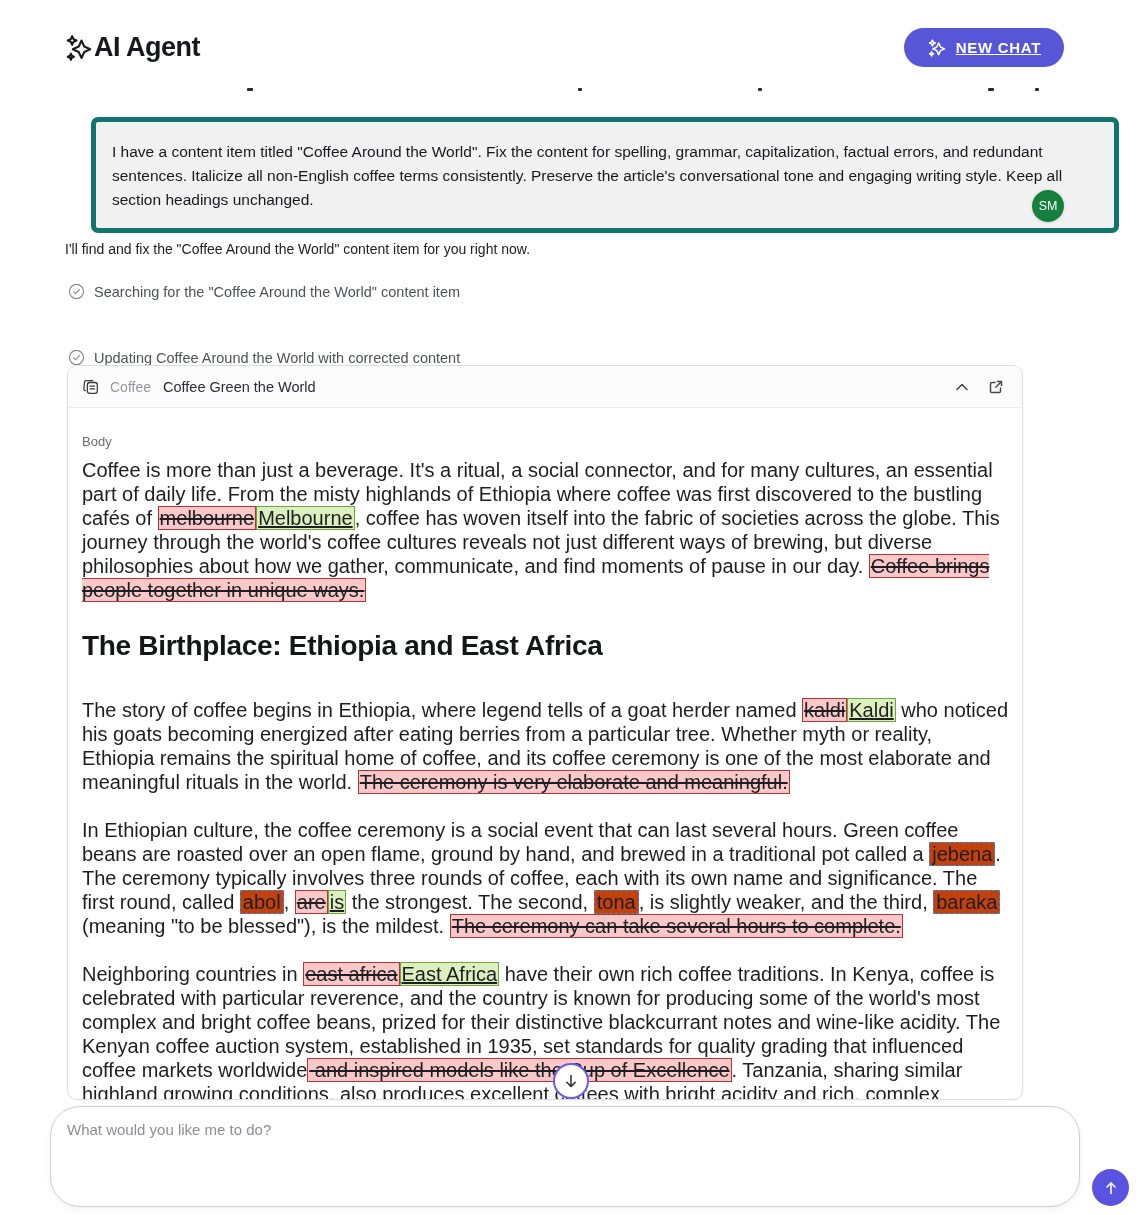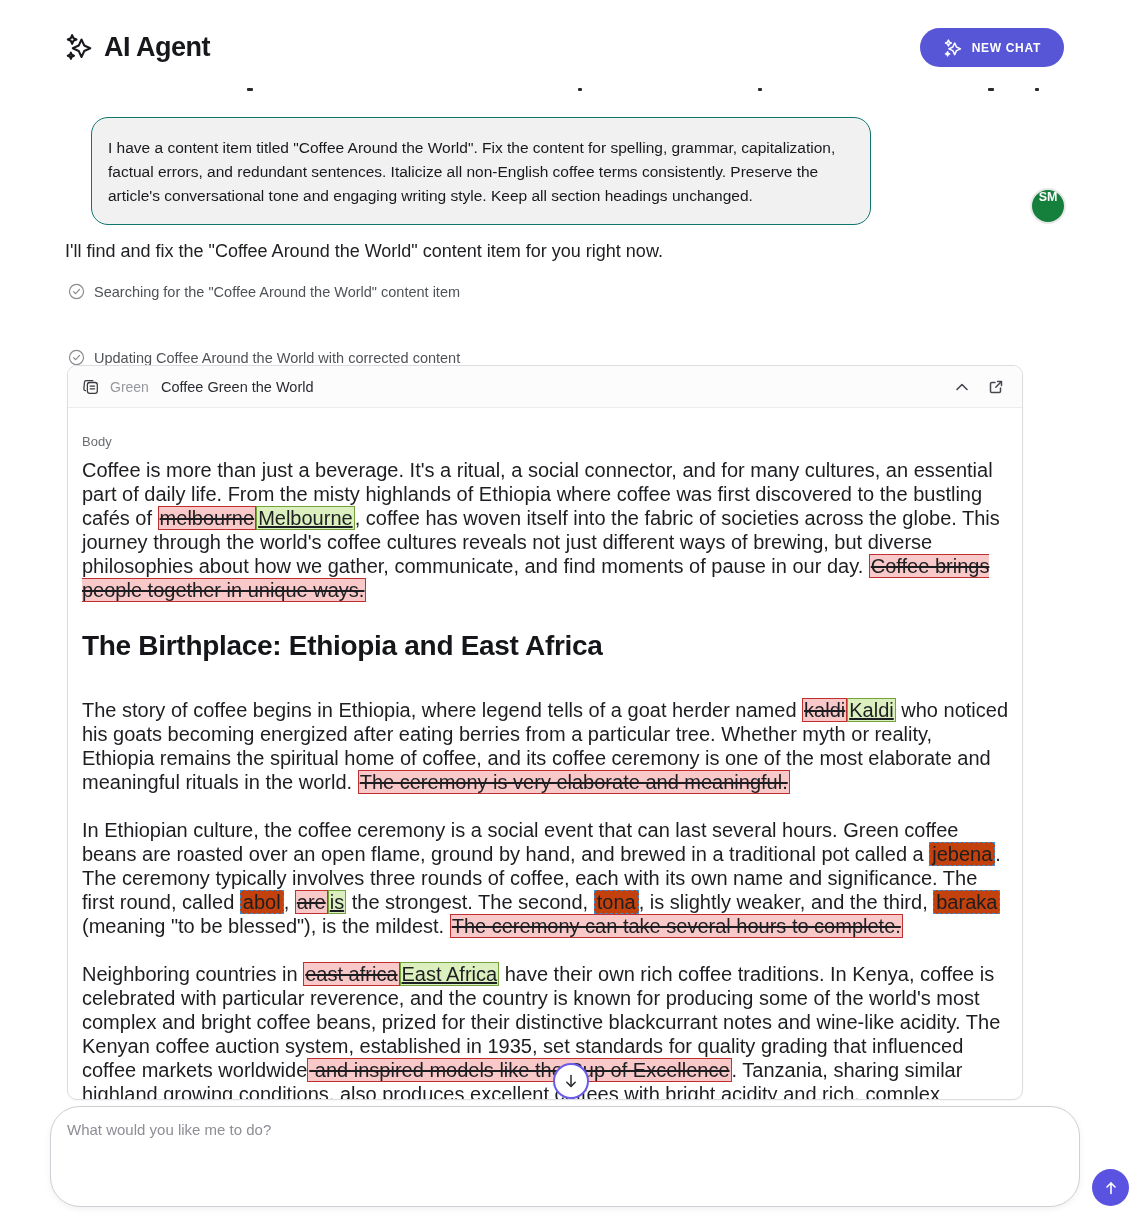--- a/index.html
+++ b/index.html
@@ -1,37 +1,37 @@
 <!DOCTYPE html>
 <html><head>
 <meta charset="utf-8">
 <style>
   * { margin:0; padding:0; box-sizing:border-box; }
   html,body { background:#ffffff; font-family:"Liberation Sans", sans-serif; }
   .page { position:relative; width:1141px; height:1215px; background:#fff; overflow:hidden; margin:0 auto; }
 
   
   .app-header { position:absolute; top:28px; left:64px; right:77px; display:flex; align-items:center; justify-content:space-between; }
-  .app-title-wrap { display:flex; gap:10px; }
+  .app-title-wrap { display:flex; align-items:center; gap:0; }
   .app-title { font-size:27px; font-weight:700; color:#17181c; letter-spacing:-0.5px; }
   .sparkles-dark { width:30px; height:30px; }
-  .new-chat-btn { display:flex; align-items:center; gap:9px; background:#5756d6; color:#fff; border:none; border-radius:20px; height:39px; padding:0 23px; font-size:12px; font-weight:700; letter-spacing:0.7px; cursor:pointer; font-family:"Liberation Sans", sans-serif; }
+  .new-chat-btn { display:flex; align-items:center; gap:9px; background:#5756d6; color:#fff; border:none; border-radius:20px; height:39px; padding:0 23px; font-size:15px; font-weight:700; letter-spacing:0.7px; cursor:pointer; font-family:"Liberation Sans", sans-serif;text-decoration:underline; }
   .sparkles-white { width:20px; height:20px; }
 
   
   .fragments { position:absolute; top:88px; left:0; width:100%; height:4px; }
   .fragments i { position:absolute; height:3px; background:#2a2a2a; border-radius:1px; }
 
   
-  .user-box { position:absolute; top:117px; left:91px; width:780px; min-height:104px; background:#f1f1f2; border:1px solid #0f766e; border-radius:17px; padding:18px 16px 16px 16px; }
+  .user-box { position:absolute; top:117px; left:91px; width:1028px; min-height:104px; background:#f1f1f2; border:5px solid #0f766e; border-radius:7px; padding:18px 16px 16px 16px; }
   .user-text { font-size:15.5px; line-height:24px; color:#18191c; }
-  .avatar { position:absolute; top:188px; left:1030px; width:36px; height:36px; border-radius:50%; background:#15803c; border:2px solid #e8e8ea; display:flex; align-items:flex-start; justify-content:center; color:#fff; font-size:12.5px; font-weight:700; }
+  .avatar { position:absolute; top:188px; left:1030px; width:36px; height:36px; border-radius:50%; background:#15803c; border:2px solid #e8e8ea; display:flex; align-items:center; justify-content:center; color:#fff; font-size:12.5px; font-weight:400; }
 
   
-  .intro { position:absolute; top:241px; left:65px; font-size:18px; color:#202124; }
+  .intro { position:absolute; top:241px; left:65px; font-size:14px; color:#202124; }
   .step { position:absolute; left:68px; display:flex; align-items:center; gap:9px; color:#4f5256; font-size:14.5px; }
   .step.s1 { top:283px; }
   .step.s2 { top:325px;margin-top:24px; }
   .check-icon { width:17px; height:17px; flex:0 0 auto; }
 
   
   .card { position:absolute; top:365px; left:67px; width:956px; height:735px; background:#fff; border:1px solid #dcdce1; border-radius:10px; box-shadow:0 1px 2px rgba(0,0,0,0.04); overflow:hidden; }
   .card-header { height:42px; display:flex; align-items:center; gap:10px; padding:0 14px; background:#fcfcfd; border-bottom:1px solid #ececef; }
   .copy-icon { width:18px; height:18px; }
   .card-status { color:#97989d; font-size:14px; }
@@ -115,21 +115,21 @@
     <span>Updating Coffee Around the World with corrected content</span>
   </div>
 
   <div class="card">
     <div class="card-header">
       <svg class="copy-icon" viewBox="0 0 20 20" fill="none" stroke="#3a3b40" stroke-width="1.4" stroke-linecap="round" stroke-linejoin="round">
         <rect x="6" y="5" width="11" height="12" rx="2.5"></rect>
         <path d="M4 14 L3.6 14 A1.8 1.8 0 0 1 2 12.3 L2.8 4.6 A1.8 1.8 0 0 1 4.7 3 L12 3"></path>
         <path d="M9 9 L14 9 M9 12 L14 12"></path>
       </svg>
-      <span class="card-status">Green</span>
+      <span class="card-status">Coffee</span>
       <span class="card-title">Coffee Green the World</span>
       <span class="card-header-spacer"></span>
       <button class="icon-btn">
         <svg width="16" height="16" viewBox="0 0 16 16" fill="none" stroke="#46474c" stroke-width="1.6" stroke-linecap="round" stroke-linejoin="round">
           <path d="M3 10.5 L8 5.5 L13 10.5"></path>
         </svg>
       </button>
       <button class="icon-btn">
         <svg width="16" height="16" viewBox="0 0 16 16" fill="none" stroke="#46474c" stroke-width="1.5" stroke-linecap="round" stroke-linejoin="round">
           <path d="M12.5 9 L12.5 12.2 A1.3 1.3 0 0 1 11.2 13.5 L3.8 13.5 A1.3 1.3 0 0 1 2.5 12.2 L2.5 4.8 A1.3 1.3 0 0 1 3.8 3.5 L7 3.5"></path>

